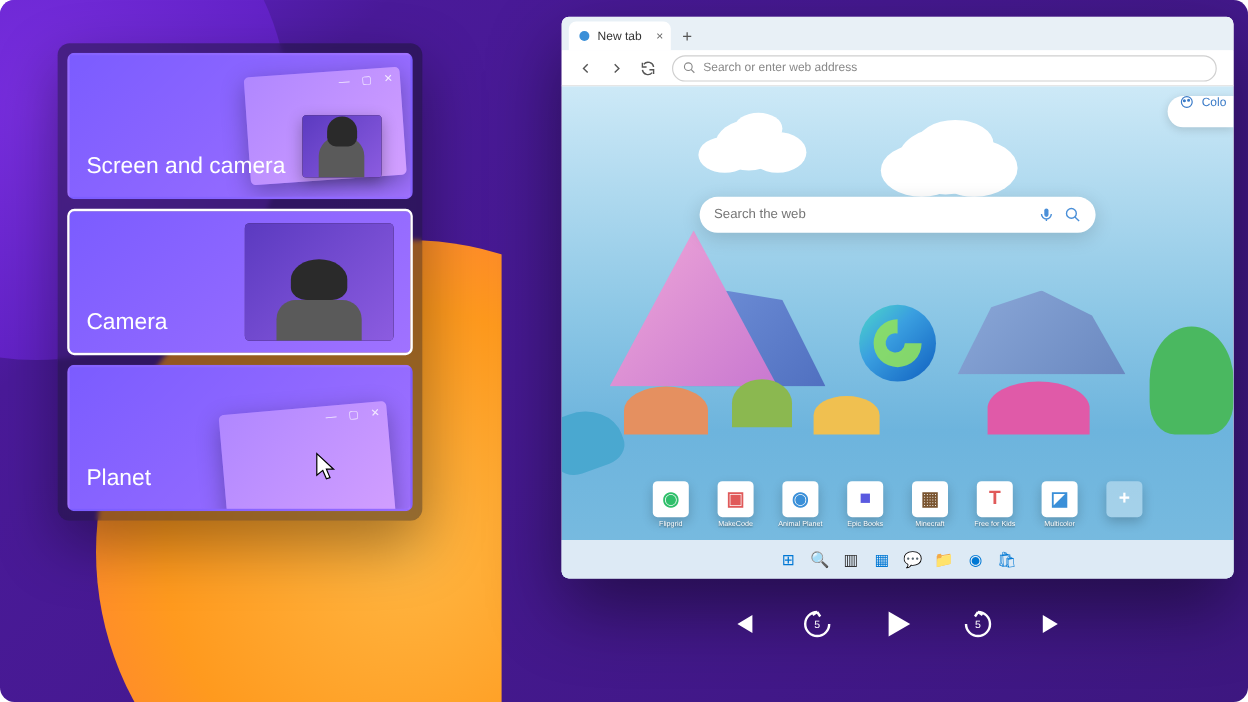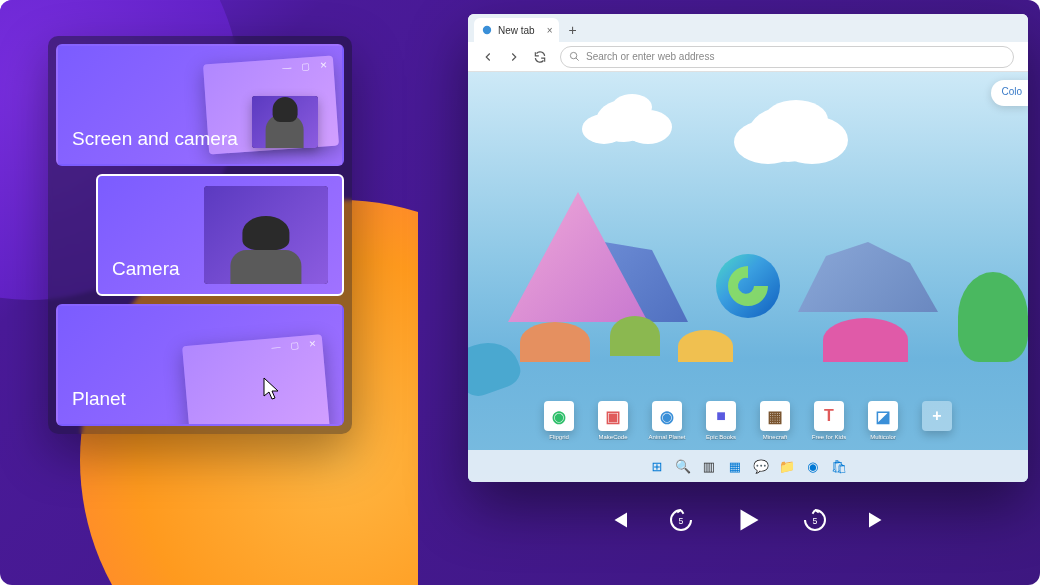--- a/index.html
+++ b/index.html
@@ -12,21 +12,21 @@
   left: 80px; top: 200px; filter: blur(0.3px); }
 .blob-p { position: absolute; width: 420px; height: 420px; border-radius: 50%;
   background: radial-gradient(circle, #7a2fe0 0%, #5c1ec2 100%);
   left: -180px; top: -120px; opacity: 0.9; }
 .panel { position: absolute; left: 48px; top: 36px; width: 304px; border-radius: 10px;
   background: rgba(18,18,30,0.45); backdrop-filter: blur(2px); padding: 8px; display: flex;
   flex-direction: column; gap: 8px; box-shadow: 0 20px 50px rgba(0,0,0,0.35); }
 .opt { height: 122px; border-radius: 6px; position: relative; overflow: hidden;
   background: linear-gradient(135deg, #7b5cff 0%, #a072ff 100%); cursor: pointer;
   border: 2px solid transparent; }
-.opt.selected { border: 2px solid #fff; margin-left: 40px; }
+.opt.selected { border: 2px solid #fff; }
 .opt-label { position: absolute; left: 14px; bottom: 14px; color: #fff; font-size: 19px; font-weight: 400; }
 .thumb-win { position: absolute; right: 6px; top: 14px; width: 130px; height: 90px;
   background: linear-gradient(135deg, #b087ff 0%, #d29fff 100%); border-radius: 4px;
   transform: rotate(-4deg); box-shadow: 0 6px 20px rgba(0,0,0,0.3); }
 .thumb-win .wc { position: absolute; right: 6px; top: 4px; display: flex; gap: 10px; color: #fff; font-size: 9px; opacity: 0.8; }
 .thumb-cam { position: absolute; right: 24px; top: 50px; width: 66px; height: 52px; border-radius: 3px;
   overflow: hidden; background: #3a2060; box-shadow: 0 4px 12px rgba(0,0,0,0.3); }
 .thumb-cam-big { position: absolute; right: 14px; top: 50%; transform: translateY(-50%);
   width: 124px; height: 98px; border-radius: 4px; overflow: hidden; background: #3a2060; }
 .cam-bg { position: absolute; inset: 0; background: linear-gradient(135deg, #5b3ac0 0%, #8c5ce0 100%); }
@@ -93,21 +93,21 @@
   display: flex; gap: 14px; }
 .tile { width: 40px; display: flex; flex-direction: column; align-items: center; gap: 3px; }
 .tile-box { width: 30px; height: 30px; background: #fff; border-radius: 4px;
   box-shadow: 0 4px 10px rgba(0,0,0,0.2); display: flex; align-items: center; justify-content: center;
   font-size: 16px; font-weight: bold; }
 .tile-lbl { font-size: 6px; color: #fff; text-shadow: 0 1px 2px rgba(0,0,0,0.6); white-space: nowrap;
   text-align: center; max-width: 42px; overflow: hidden; }
 .add-tile .tile-box { background: rgba(255,255,255,0.35); color: #fff; }
 .coloring { position: absolute; right: 0; top: 8px; height: 26px; background: #fff;
   border-radius: 13px 0 0 13px; padding: 0 6px 16px 10px; display: flex; align-items: center;
-  gap: 6px; font-size: 10px; color: #3a7bc8; box-shadow: 0 2px 8px rgba(0,0,0,0.15); flex-direction: column; }
+  gap: 6px; font-size: 10px; color: #3a7bc8; box-shadow: 0 2px 8px rgba(0,0,0,0.15); }
 
 .taskbar { position: absolute; left: 468px; top: 450px; width: 560px; height: 32px;
   background: rgba(230, 238, 246, 0.92); display: flex; align-items: center; justify-content: center;
   gap: 4px; border-radius: 0 0 6px 6px; }
 .tb-icon { width: 22px; height: 22px; border-radius: 3px; display: flex; align-items: center;
   justify-content: center; font-size: 13px; }
 
 .media { position: absolute; left: 468px; top: 498px; width: 560px; height: 44px;
   display: flex; align-items: center; justify-content: center; gap: 34px; }
 .media-btn { width: 30px; height: 30px; display: flex; align-items: center; justify-content: center;
@@ -218,20 +218,35 @@
 
       <div class="coloring">
         <svg width="12" height="12" viewBox="0 0 24 24" fill="none" stroke="#3a7bc8" stroke-width="2">
             <circle cx="12" cy="12" r="9"></circle>
             <circle cx="8" cy="10" r="1.5" fill="#3a7bc8"></circle>
             <circle cx="15" cy="9" r="1.5" fill="#3a7bc8"></circle>
           </svg>
         <span>Colo</span>
       </div>
 
+      <div class="search">
+        <input placeholder="Search the web" style="">
+        <span class="action-icn">
+          <svg viewBox="0 0 24 24" fill="#4a8fd8">
+              <rect x="9" y="3" width="6" height="12" rx="3"></rect>
+              <path d="M5 11a7 7 0 0014 0M12 18v3" stroke="#4a8fd8" stroke-width="2" fill="none"></path>
+            </svg>
+        </span>
+        <span class="action-icn">
+          <svg viewBox="0 0 24 24" fill="none" stroke="#4a8fd8" stroke-width="2">
+              <circle cx="10" cy="10" r="7"></circle>
+              <path d="M21 21l-6-6"></path>
+            </svg>
+        </span>
+      </div>
 
       <div class="edge-logo">
         <svg viewBox="0 0 68 68">
           <defs>
             <linearGradient id="eg" x1="0" y1="0" x2="1" y2="1">
               <stop offset="0%" stop-color="#4dd8c8"></stop>
               <stop offset="40%" stop-color="#3a9fe0"></stop>
               <stop offset="100%" stop-color="#1060c0"></stop>
             </linearGradient>
           </defs>

